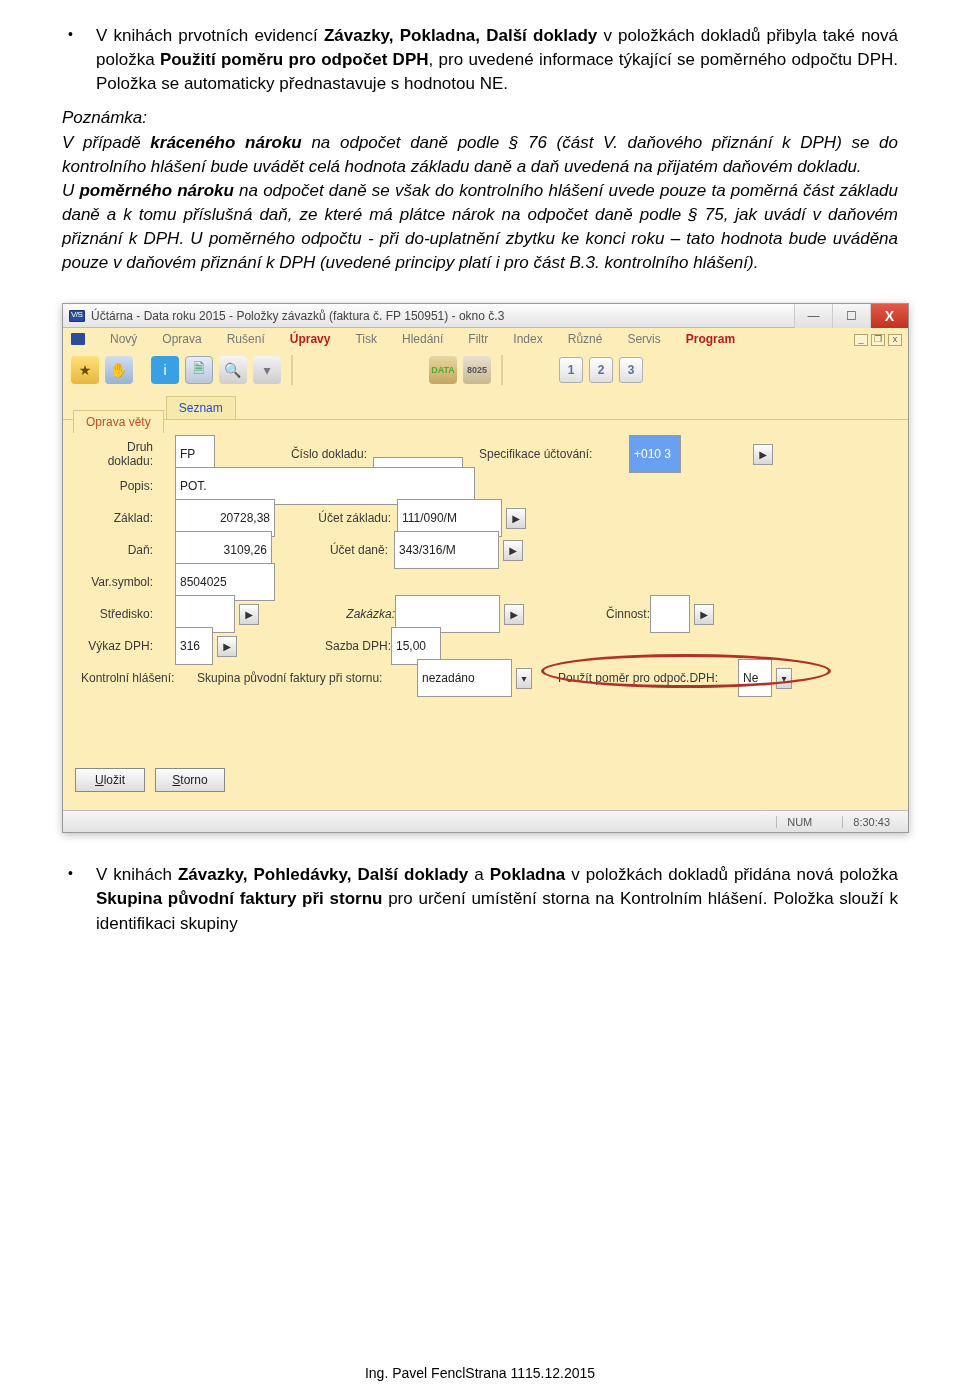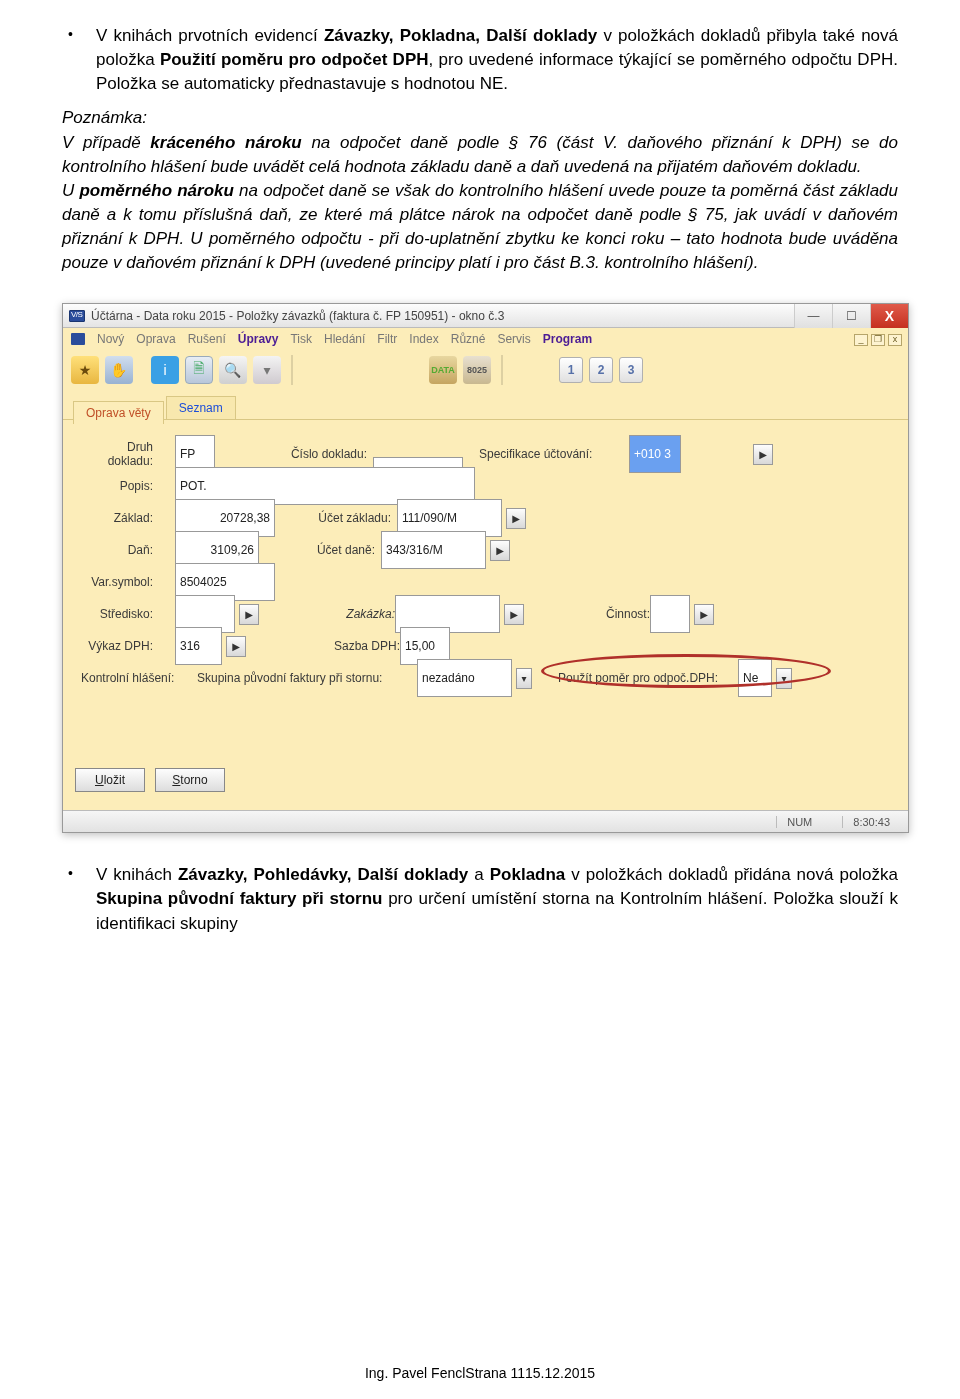--- a/index.html
+++ b/index.html
@@ -104,27 +104,27 @@
     color: #fff;
     font-size: 14px;
     font-weight: 700;
   }
 
   
   .menubar {
     height: 22px;
     display: flex;
     align-items: center;
-    gap: 12px;
+    gap: 25px;
     padding-left: 8px;
     font-size: 12px;
     color: #555;
   }
   .menubar .mnorm { color: #777; }
-  .menubar .mbold { color: #4c1d95; font-weight: 600; }
+  .menubar .mbold { color: #b91c1c; font-weight: 600; }
   .mini-ctrls {
     position: absolute;
     right: 6px;
     top: 30px;
     display: flex;
     gap: 3px;
   }
   .mini {
     width: 14px; height: 12px;
     border: 1px solid #b6a56a;
@@ -189,21 +189,21 @@
     margin-right: 2px;
     background: #f8e8ae;
     color: #1d4ed8;
     font-size: 12px;
   }
   .tab-active {
     background: #fcedb9;
     color: #c05028;
     font-weight: 500;
     position: relative;
-    top: 5px;
+    top: 14px;
   }
 
   
   .form-area {
     position: relative;
     padding: 20px 16px 0 16px;
     height: 380px;
   }
   .row {
     display: flex;
@@ -383,21 +383,21 @@
           <div class="lbl lbl1">Základ:</div>
           <div class="field num-right" style="width:100px;">20728,38</div>
           <div style="width:26px;"></div>
           <div class="lbl lbl2" style="width:96px;">Účet základu:</div>
           <div class="field" style="width:105px;">111/090/M</div>
           <div class="tri-btn">▶</div>
         </div>
 
         <div class="row">
           <div class="lbl lbl1">Daň:</div>
-          <div class="field num-right" style="width:84px;">3109,26</div>
+          <div class="field num-right" style="width:97px;">3109,26</div>
           <div style="width:26px;"></div>
           <div class="lbl lbl2" style="width:96px;">Účet daně:</div>
           <div class="field" style="width:105px;">343/316/M</div>
           <div class="tri-btn">▶</div>
         </div>
 
         <div class="row">
           <div class="lbl lbl1">Var.symbol:</div>
           <div class="field" style="width:100px;">8504025</div>
         </div>
@@ -411,21 +411,21 @@
           <div class="field" style="width:105px;"></div>
           <div class="tri-btn">▶</div>
           <div style="width:60px;"></div>
           <div class="lbl" style="width:66px;">Činnost:</div>
           <div class="field" style="width:40px;"></div>
           <div class="tri-btn">▶</div>
         </div>
 
         <div class="row">
           <div class="lbl lbl1">Výkaz DPH:</div>
-          <div class="field" style="width:47px;">316</div>
+          <div class="field" style="width:38px;">316</div>
           <div class="tri-btn">▶</div>
           <div style="width:58px;"></div>
           <div class="lbl" style="width:96px;">Sazba DPH:</div>
           <div class="field" style="width:50px;">15,00</div>
         </div>
 
         <div class="row">
           <div class="lbl" style="width:118px;text-align:left;padding-left:2px;">Kontrolní hlášení:</div>
           <div class="lbl" style="width:220px;text-align:left;">Skupina původní faktury při stornu:</div>
           <div class="field" style="width:95px;">nezadáno</div>

